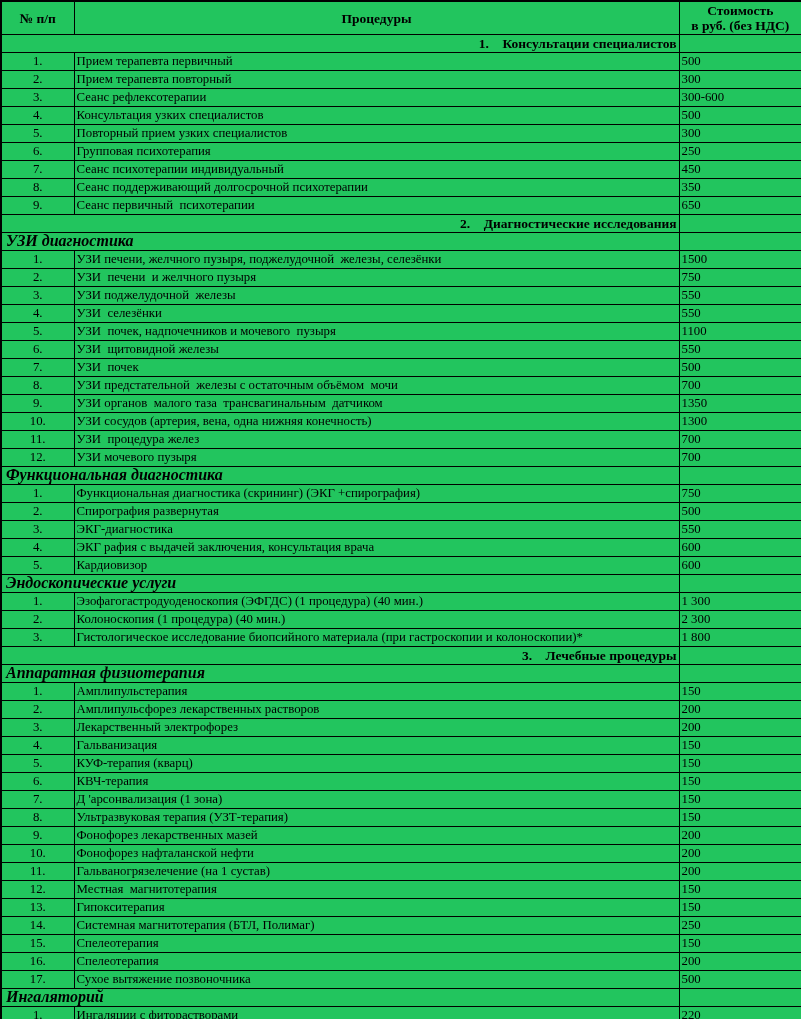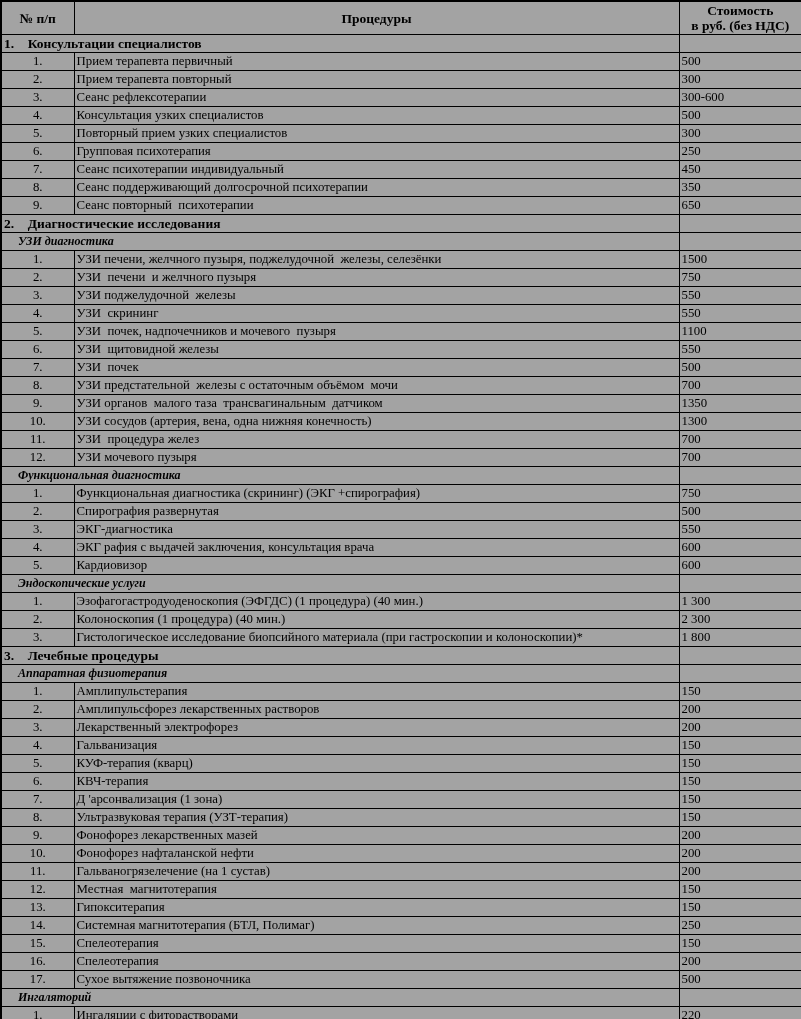--- a/index.html
+++ b/index.html
@@ -5,21 +5,21 @@
   * { margin: 0; padding: 0; box-sizing: border-box; }
   html, body { background: #ffffff; }
   body {
     font-family: "Liberation Serif", "DejaVu Serif", serif;
     color: #000;
     width: 801px;
   }
   .page {
     width: 801px;
     height: 1019px;
-    background: #a3a3a3;
+    background: #22c55e;
   }
   table.price-table {
     width: 801px;
     border-collapse: collapse;
     table-layout: fixed;
     border: 2px solid #000;
   }
   th, td {
     border: 1px solid #000;
     overflow: hidden;
@@ -40,29 +40,29 @@
     height: 18px;
     font-size: 12.8px;
     line-height: 1.05;
     padding: 0 2px;
   }
   td.cell-num   { text-align: center; }
   td.cell-proc  { white-space: pre; }
   td.cell-price { text-align: left; }
   td.section-cell {
     font-weight: bold;
-    text-align: left;
+    text-align: right;
     font-size: 13.5px;
     white-space: pre;
   }
   td.subsection-cell {
     font-weight: bold;
     font-style: italic;
-    font-size: 12px;
-    padding-left: 16px;
+    font-size: 16px;
+    padding-left: 4px;
     white-space: pre;
   }
 </style>
 </head>
 <body>
 
 <div class="page">
   <table class="price-table">
     <thead>
       <tr>
@@ -114,21 +114,21 @@
           <td class="cell-proc">Сеанс психотерапии индивидуальный</td>
           <td class="cell-price">450</td>
         </tr>
         <tr>
           <td class="cell-num">8.</td>
           <td class="cell-proc">Сеанс поддерживающий долгосрочной психотерапии</td>
           <td class="cell-price">350</td>
         </tr>
         <tr>
           <td class="cell-num">9.</td>
-          <td class="cell-proc">Сеанс повторный  психотерапии</td>
+          <td class="cell-proc">Сеанс первичный  психотерапии</td>
           <td class="cell-price">650</td>
         </tr>
         <tr>
           <td colspan="2" class="section-cell">2.    Диагностические исследования</td>
           <td class="cell-price"></td>
         </tr>
         <tr>
           <td colspan="2" class="subsection-cell">УЗИ диагностика</td>
           <td class="cell-price"></td>
         </tr>
@@ -142,21 +142,21 @@
           <td class="cell-proc">УЗИ  печени  и желчного пузыря</td>
           <td class="cell-price">750</td>
         </tr>
         <tr>
           <td class="cell-num">3.</td>
           <td class="cell-proc">УЗИ поджелудочной  железы</td>
           <td class="cell-price">550</td>
         </tr>
         <tr>
           <td class="cell-num">4.</td>
-          <td class="cell-proc">УЗИ  скрининг</td>
+          <td class="cell-proc">УЗИ  селезёнки</td>
           <td class="cell-price">550</td>
         </tr>
         <tr>
           <td class="cell-num">5.</td>
           <td class="cell-proc">УЗИ  почек, надпочечников и мочевого  пузыря</td>
           <td class="cell-price">1100</td>
         </tr>
         <tr>
           <td class="cell-num">6.</td>
           <td class="cell-proc">УЗИ  щитовидной железы</td>

